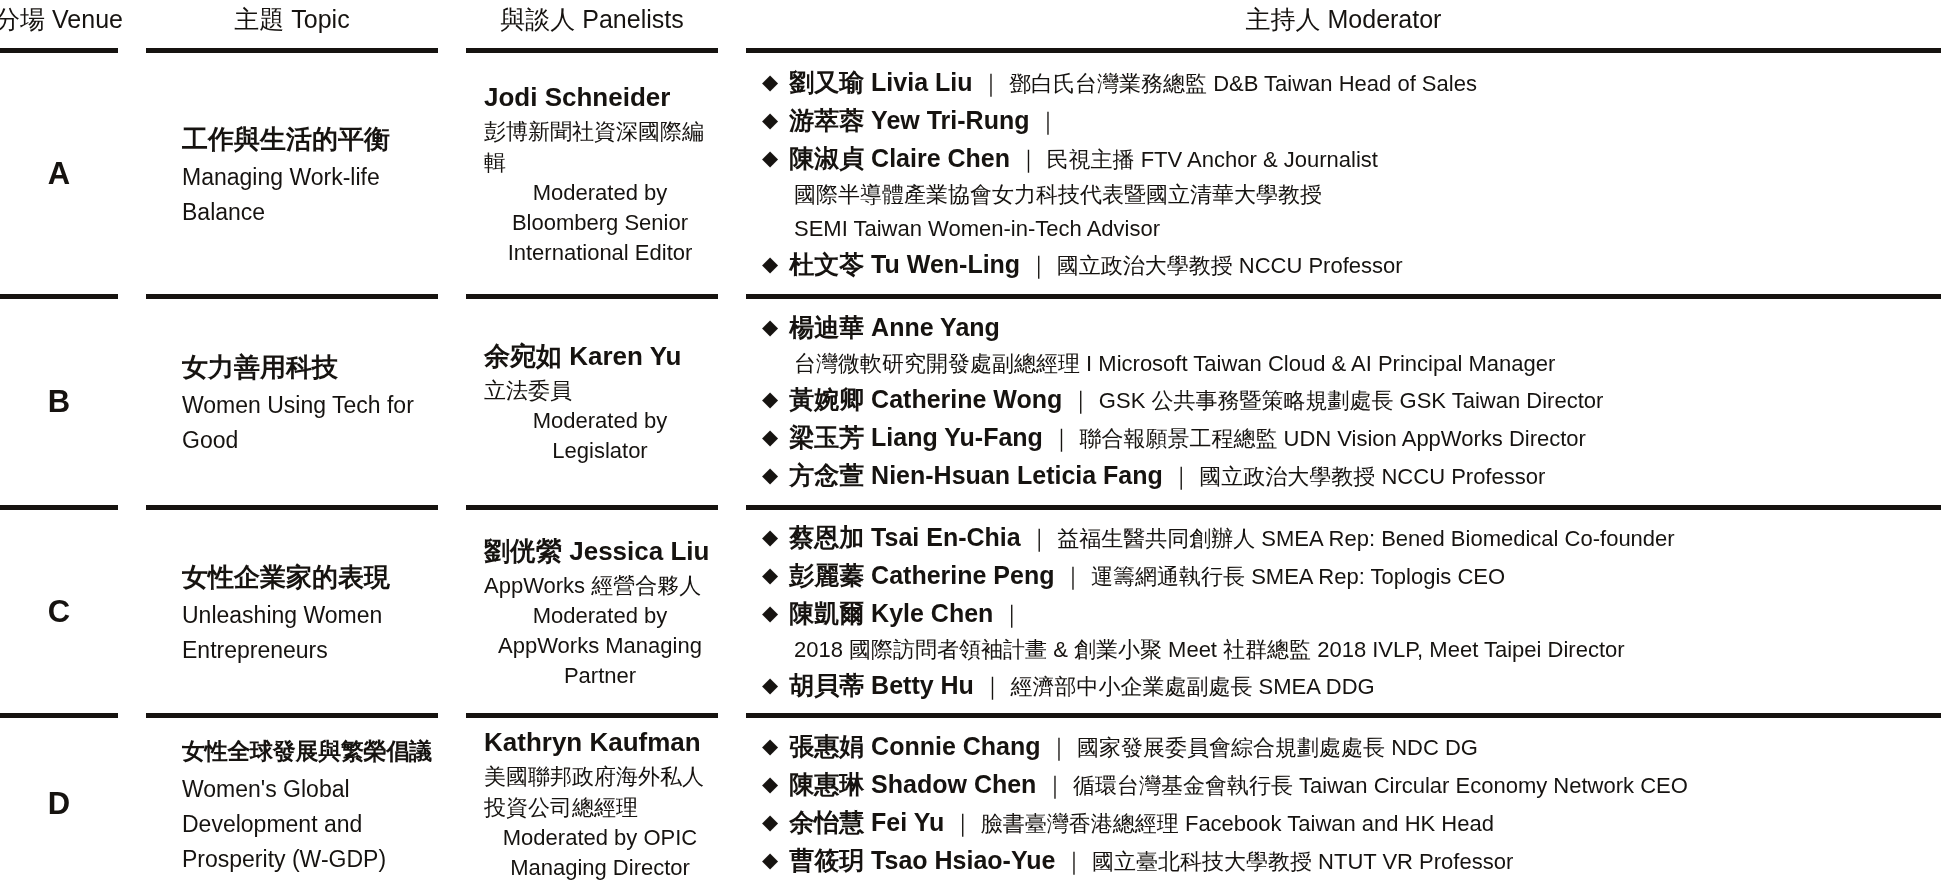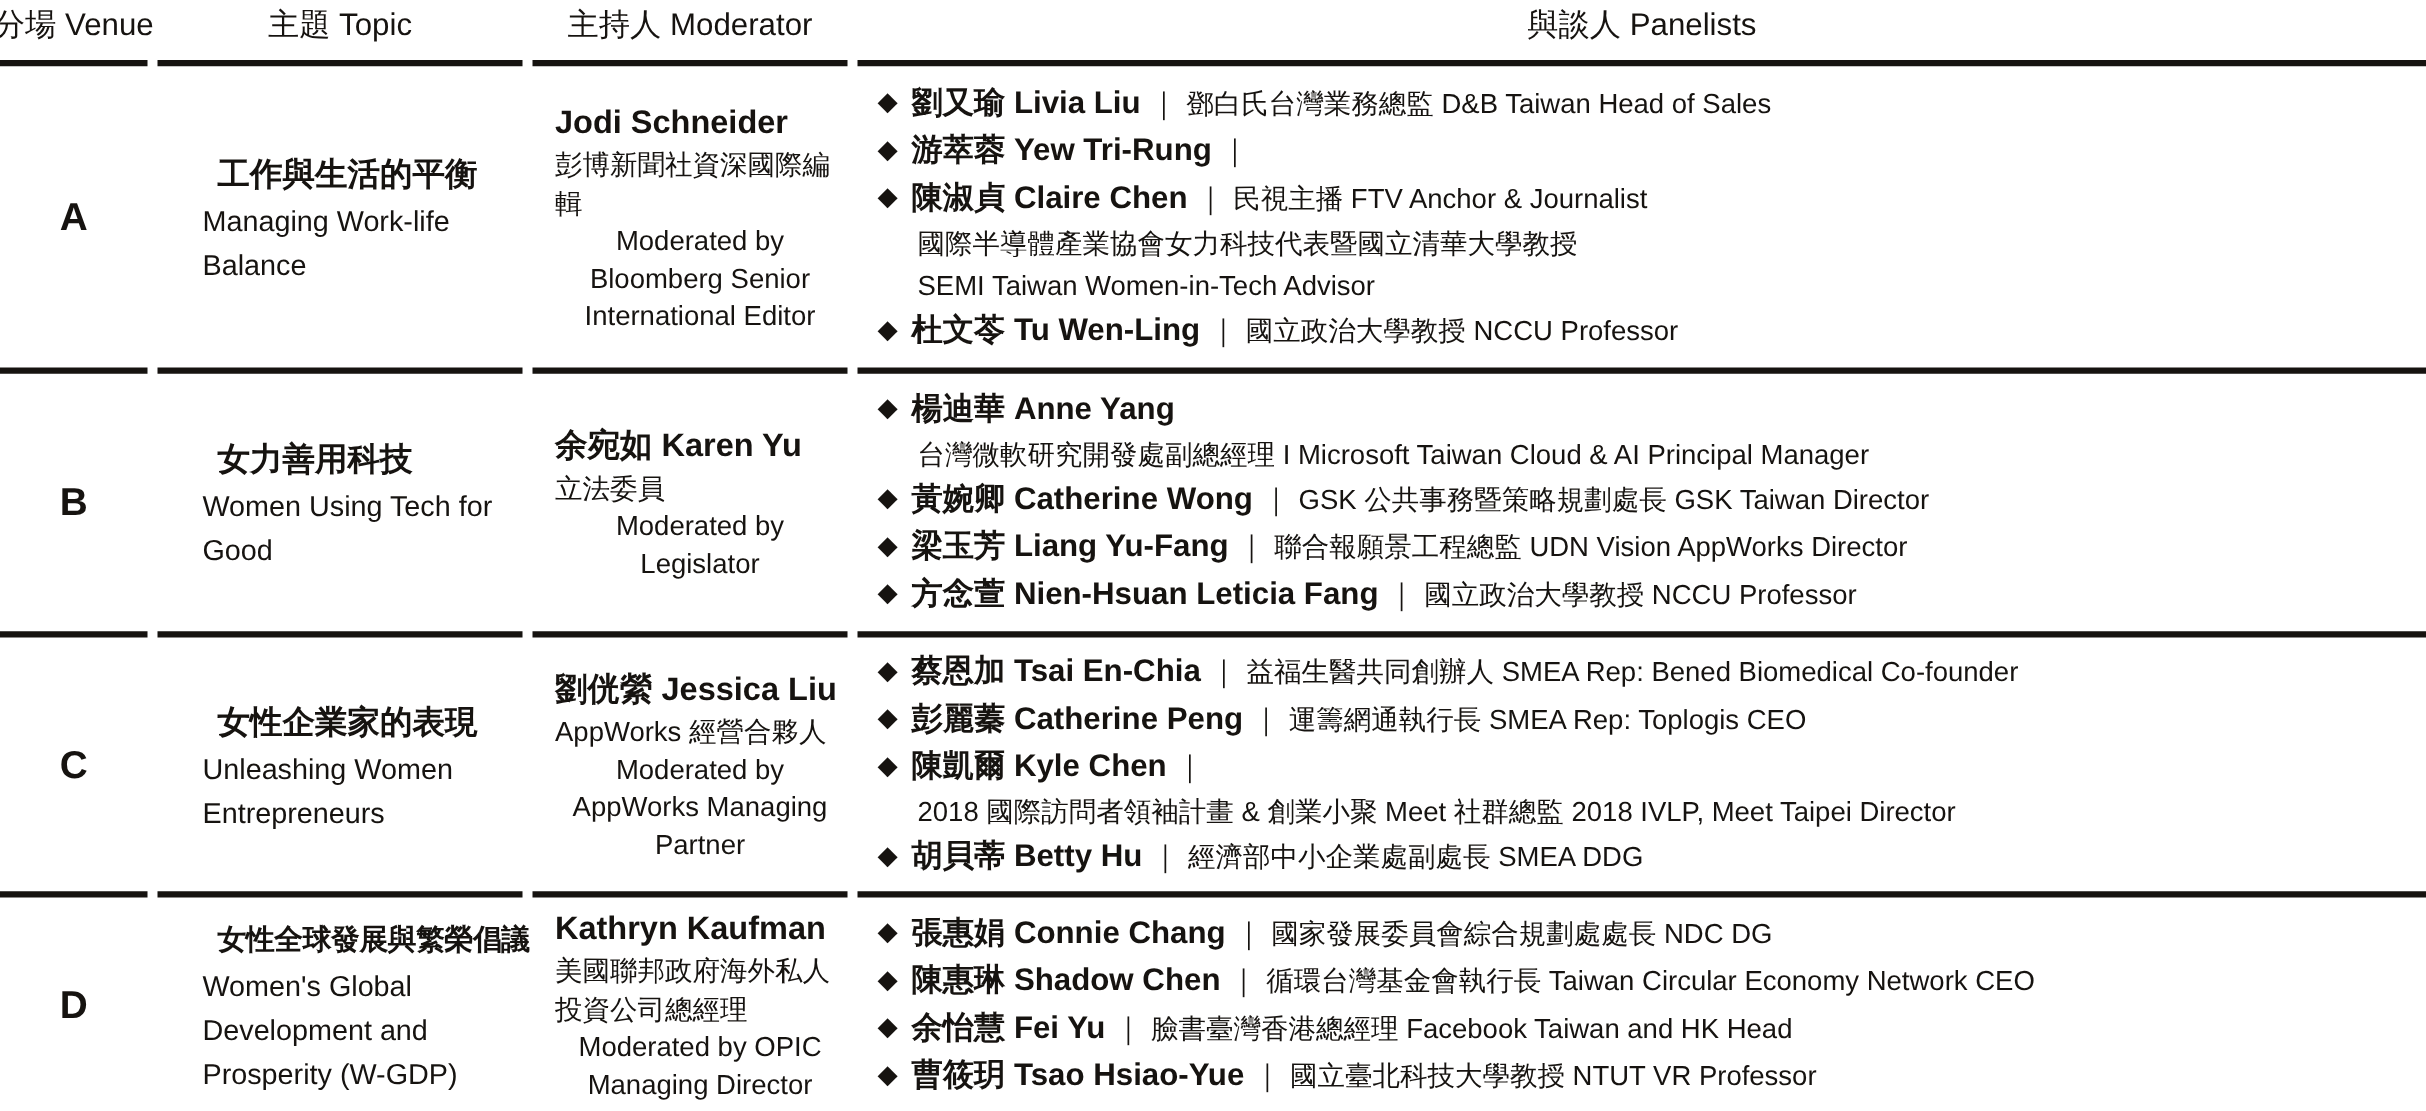--- a/index.html
+++ b/index.html
@@ -5,29 +5,29 @@
   html,body{margin:0;padding:0;background:#ffffff;}
   body{
     width:1941px;height:889px;overflow:hidden;
     font-family:"Liberation Sans","DejaVu Sans",sans-serif;
     color:#161310;
   }
   .grid{
     display:grid;
     grid-template-columns:118px 292px 252px 1fr;
     grid-template-rows:48px 246px 211px 208px 176px;
-    column-gap:8px;
+    column-gap:28px;
     width:1941px;height:889px;
   }
   .cell{display:flex;flex-direction:column;justify-content:center;min-width:0;}
   .hdr{justify-content:flex-end;align-items:center;font-size:25px;padding-bottom:12px;white-space:nowrap;}
   .data{border-top:5px solid #161310;}
   .venue-cell{align-items:center;font-size:31px;font-weight:bold;}
   .topic-cell{padding-left:36px;padding-right:4px;}
-  .topic-zh{font-size:26px;font-weight:bold;line-height:42px;white-space:nowrap;margin-left:12px;}
+  .topic-zh{font-size:26px;font-weight:bold;line-height:42px;white-space:nowrap;}
   .topic-zh.tight{font-size:23px;letter-spacing:-0.3px;}
   .topic-en{font-size:23px;line-height:35px;}
   .mod-cell{padding-left:18px;padding-right:2px;}
   .mod-name{font-size:26px;font-weight:bold;line-height:37px;white-space:nowrap;}
   .mod-zh{font-size:22px;font-weight:normal;line-height:31px;}
   .mod-en{font-size:22px;line-height:30px;text-align:center;}
   .pan-cell{padding-left:16px;}
   .p-line{font-size:22px;line-height:37px;white-space:nowrap;}
   .bullet{font-size:21px;margin-right:11px;position:relative;top:-2px;}
   .p-name{font-size:25px;font-weight:bold;text-align:center;}
@@ -35,22 +35,22 @@
   .p-desc{font-size:22px;}
   .p-extra{font-size:22px;line-height:34px;padding-left:32px;white-space:nowrap;}
 </style>
 </head>
 <body>
 
 <div class="grid">
 
   <div class="cell hdr">分場 Venue</div>
   <div class="cell hdr">主題 Topic</div>
+  <div class="cell hdr">與談人 Panelists</div>
   <div class="cell hdr">主持人 Moderator</div>
-  <div class="cell hdr">與談人 Panelists</div>
 
   <div class="cell data venue-cell">A</div>
   <div class="cell data topic-cell">
     <div class="topic-zh">工作與生活的平衡</div>
     <div class="topic-en">Managing Work-life Balance</div>
   </div>
   <div class="cell data mod-cell">
     <div class="mod-name">Jodi Schneider</div>
     <div class="mod-zh">彭博新聞社資深國際編輯</div>
     <div class="mod-en">Moderated by Bloomberg Senior International Editor</div>

